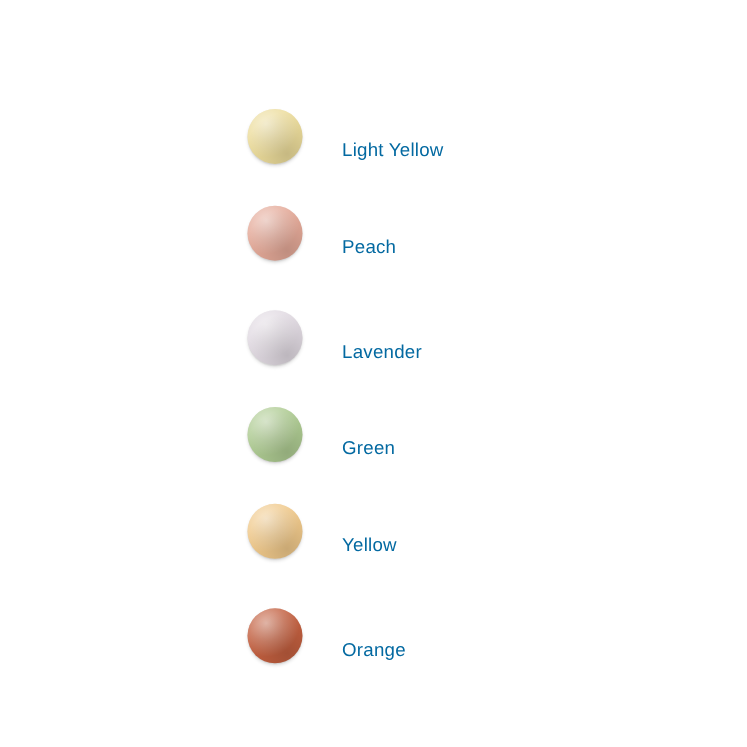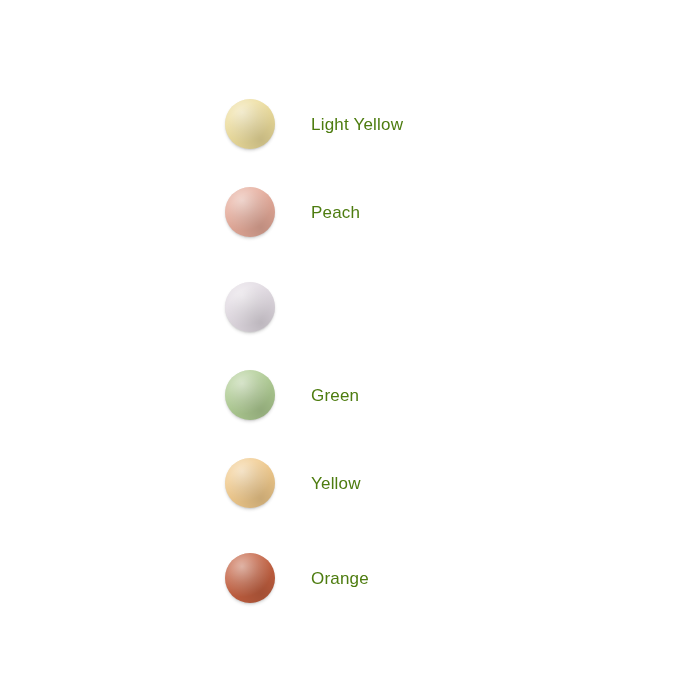--- a/index.html
+++ b/index.html
@@ -74,28 +74,28 @@
       circle at 72% 82%,
       rgba(0, 0, 0, 0.16) 0%,
       rgba(0, 0, 0, 0.07) 38%,
       rgba(0, 0, 0, 0.0) 70%
     );
   }
 
   .swatch-label {
     position: absolute;
     left: 311px;
-    top: 0;
+    top: 12px;
     height: 56px;
     display: flex;
     align-items: center;
     font-size: 17px;
     font-weight: 300;
     letter-spacing: 0.2px;
-    color: #4d7c0f;
+    color: #0369a1;
     white-space: nowrap;
   }
 </style>
 </head>
 <body>
 
 <div class="palette" style="width: 679px; height: 679px; background: rgb(255, 255, 255);">
 
 <div class="swatch-row" style="top: 97px;">
       <div class="swatch-dot-wrap">
@@ -106,20 +106,21 @@
     <div class="swatch-row" style="top: 185px; text-align: right;">
       <div class="swatch-dot-wrap">
         <div class="swatch-dot" style="background: rgb(228, 169, 152);"></div>
       </div>
       <div class="swatch-label">Peach</div>
     </div>
     <div class="swatch-row" style="top: 280px;">
       <div class="swatch-dot-wrap">
         <div class="swatch-dot" style="background: rgb(225, 218, 226);"></div>
       </div>
+      <div class="swatch-label">Lavender</div>
     </div>
     <div class="swatch-row" style="top: 368px; padding-left: 44px;">
       <div class="swatch-dot-wrap">
         <div class="swatch-dot" style="background: rgb(174, 203, 146);"></div>
       </div>
       <div class="swatch-label">Green</div>
     </div>
     <div class="swatch-row" style="top: 456px;">
       <div class="swatch-dot-wrap">
         <div class="swatch-dot" style="background: rgb(240, 201, 139);"></div>

